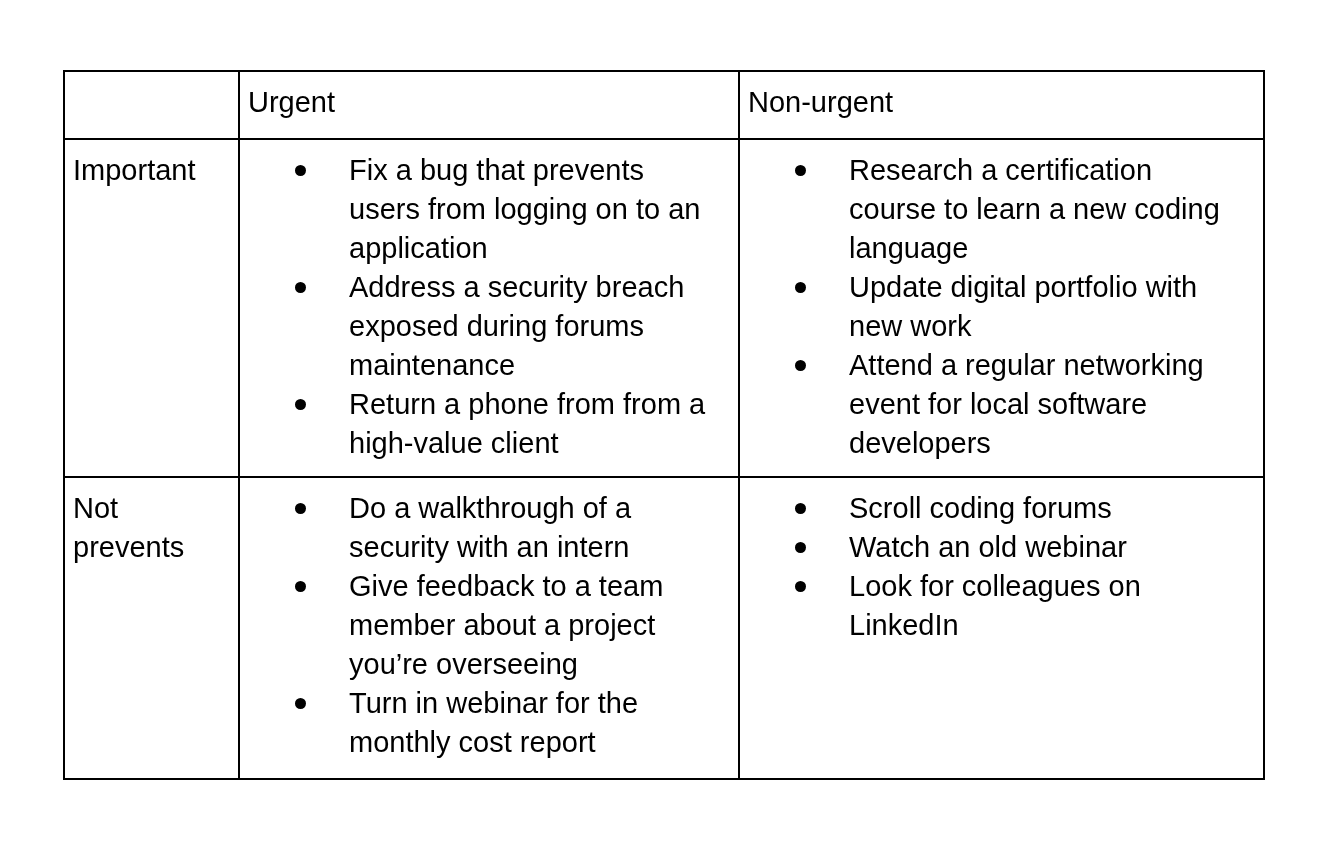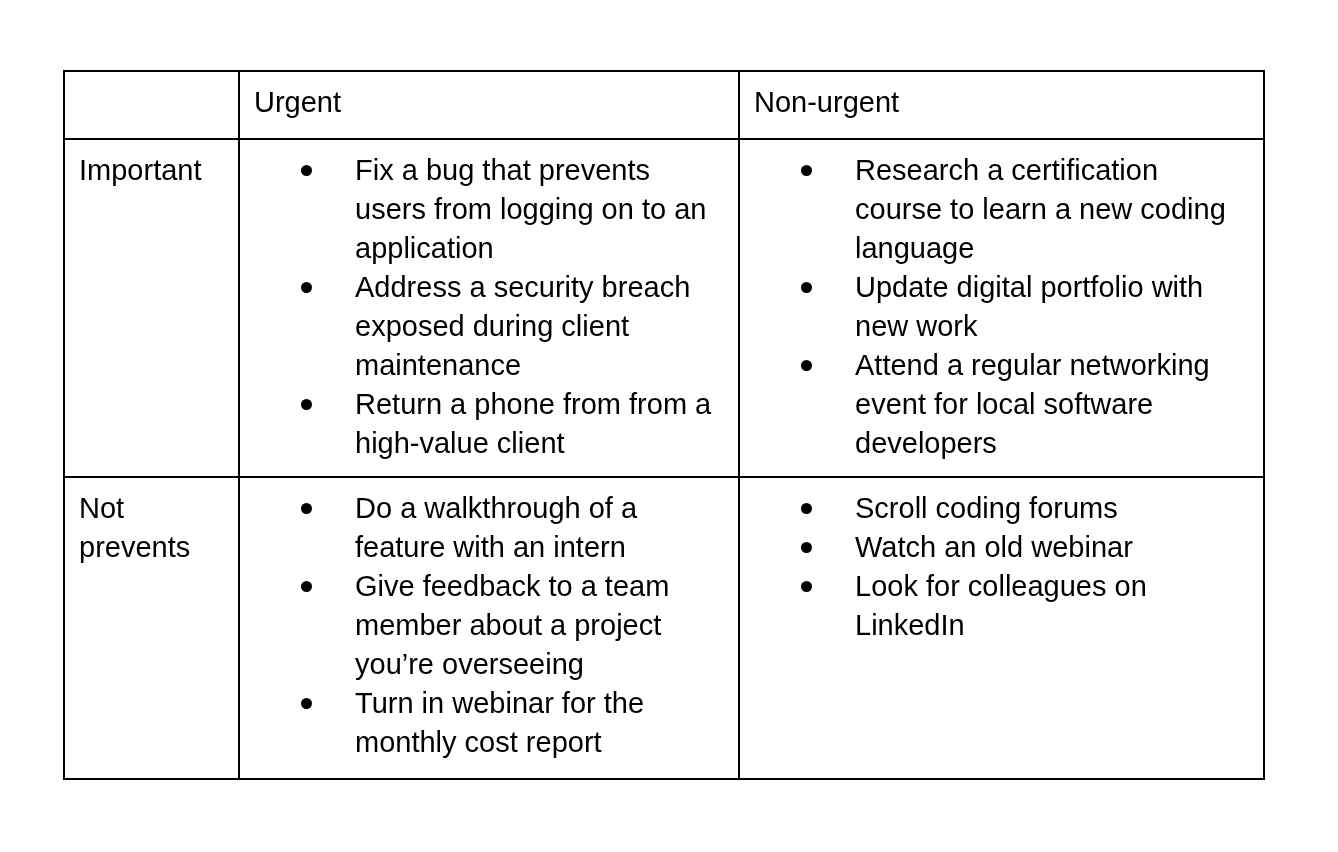--- a/index.html
+++ b/index.html
@@ -24,21 +24,21 @@
     border-collapse: collapse;
     table-layout: fixed;
   }
   table.matrix col.c-label   { width: 175px; }
   table.matrix col.c-urgent  { width: 500px; }
   table.matrix col.c-nonurg  { width: 525px; }
   table.matrix th,
   table.matrix td {
     border: 2px solid #000000;
     vertical-align: top;
-    padding: 11px 14px 11px 14px;
+    padding: 11px 14px 11px 8px;
     font-size: 29px;
     line-height: 39px;
     text-align: left;
     font-weight: normal;
     overflow: hidden;
   }
   tr.header-row th { height: 44px; }   
   tr.row-important > * { height: 314px; }   
   tr.row-notimportant > * { height: 278px; } 
   .bold-label { font-weight: bold; }
@@ -90,21 +90,21 @@
       <tr class="row-important">
         <td class="bold-label">Important</td>
         <td class="cell-urgent">
           <ul class="items">
               <li>
                 <span class="bullet"></span>
                 <span class="item-text">Fix a bug that prevents users from logging on to an application</span>
               </li>
               <li>
                 <span class="bullet"></span>
-                <span class="item-text">Address a security breach exposed during client maintenance</span>
+                <span class="item-text">Address a security breach exposed during forums maintenance</span>
               </li>
               <li>
                 <span class="bullet"></span>
                 <span class="item-text">Return a phone from from a high-value client</span>
               </li>
             </ul>
         </td>
         <td class="cell-nonurgent">
           <ul class="items">
               <li>
@@ -122,21 +122,21 @@
             </ul>
         </td>
       </tr>
 
       <tr class="row-notimportant">
         <td class="bold-label">Not prevents</td>
         <td class="cell-urgent">
           <ul class="items">
               <li>
                 <span class="bullet"></span>
-                <span class="item-text">Do a walkthrough of a feature with an intern</span>
+                <span class="item-text">Do a walkthrough of a security with an intern</span>
               </li>
               <li>
                 <span class="bullet"></span>
                 <span class="item-text">Give feedback to a team member about a project you’re overseeing</span>
               </li>
               <li>
                 <span class="bullet"></span>
                 <span class="item-text">Turn in webinar for the monthly cost report</span>
               </li>
             </ul>

